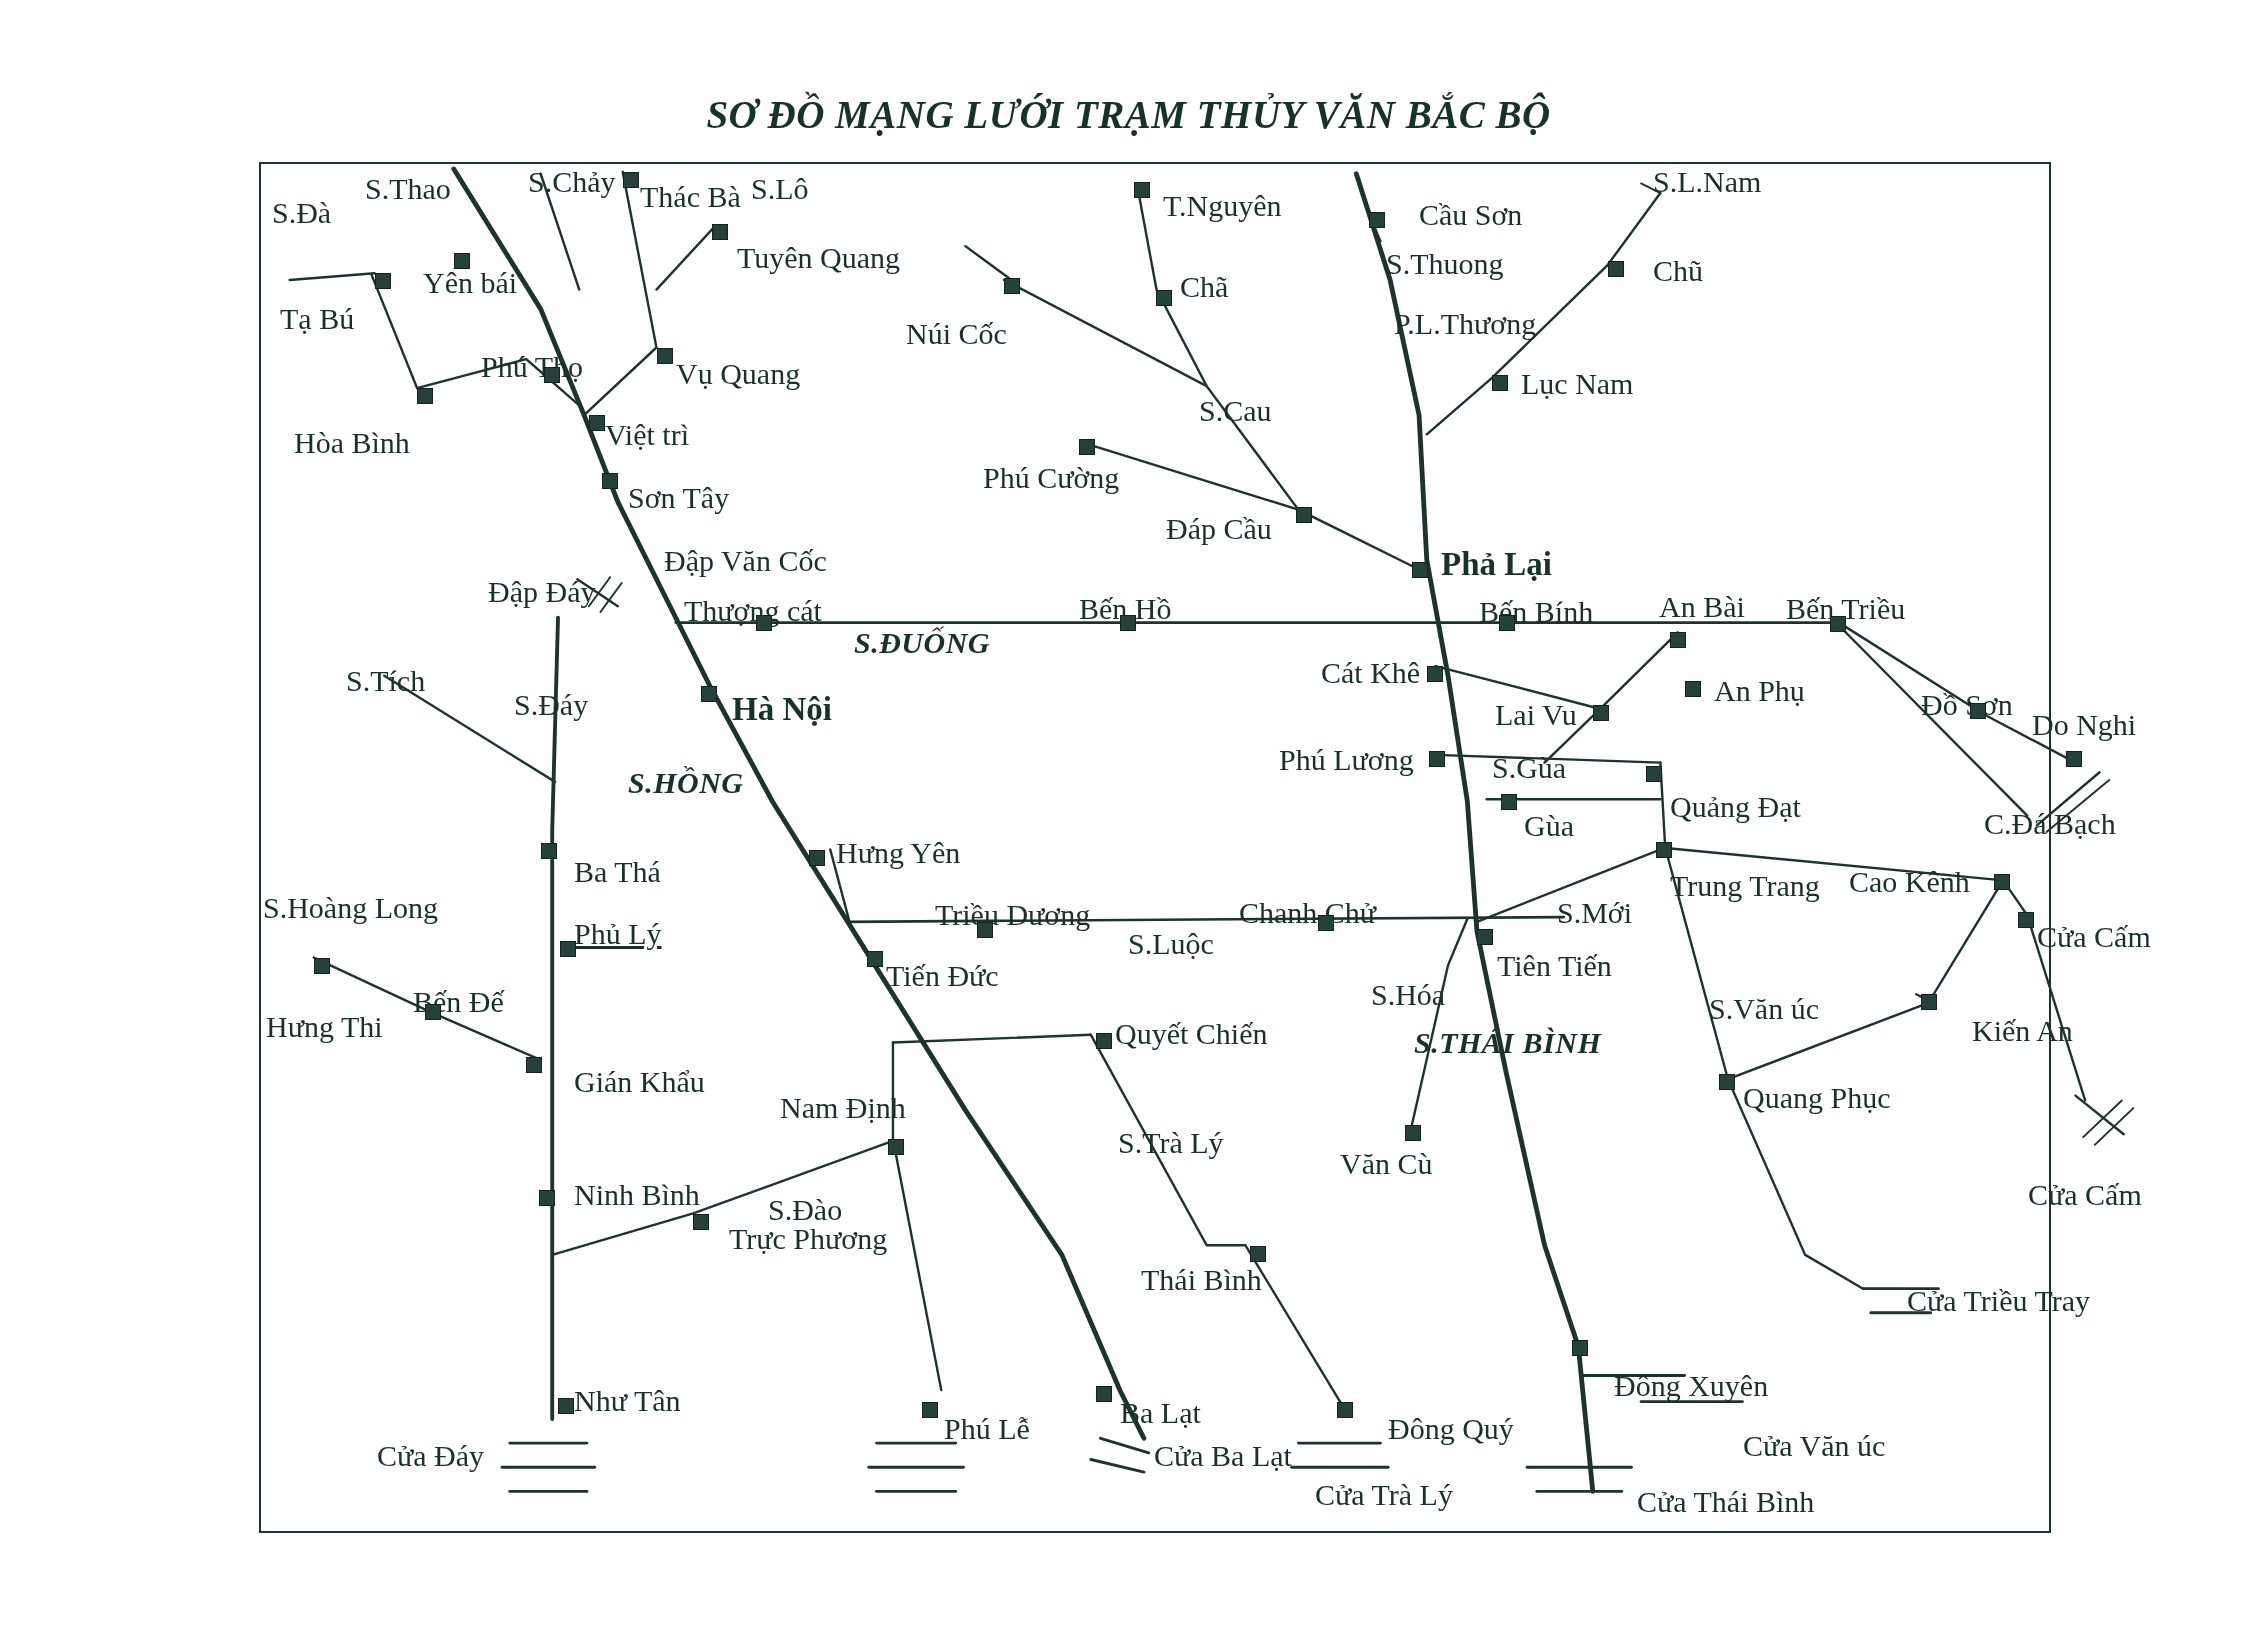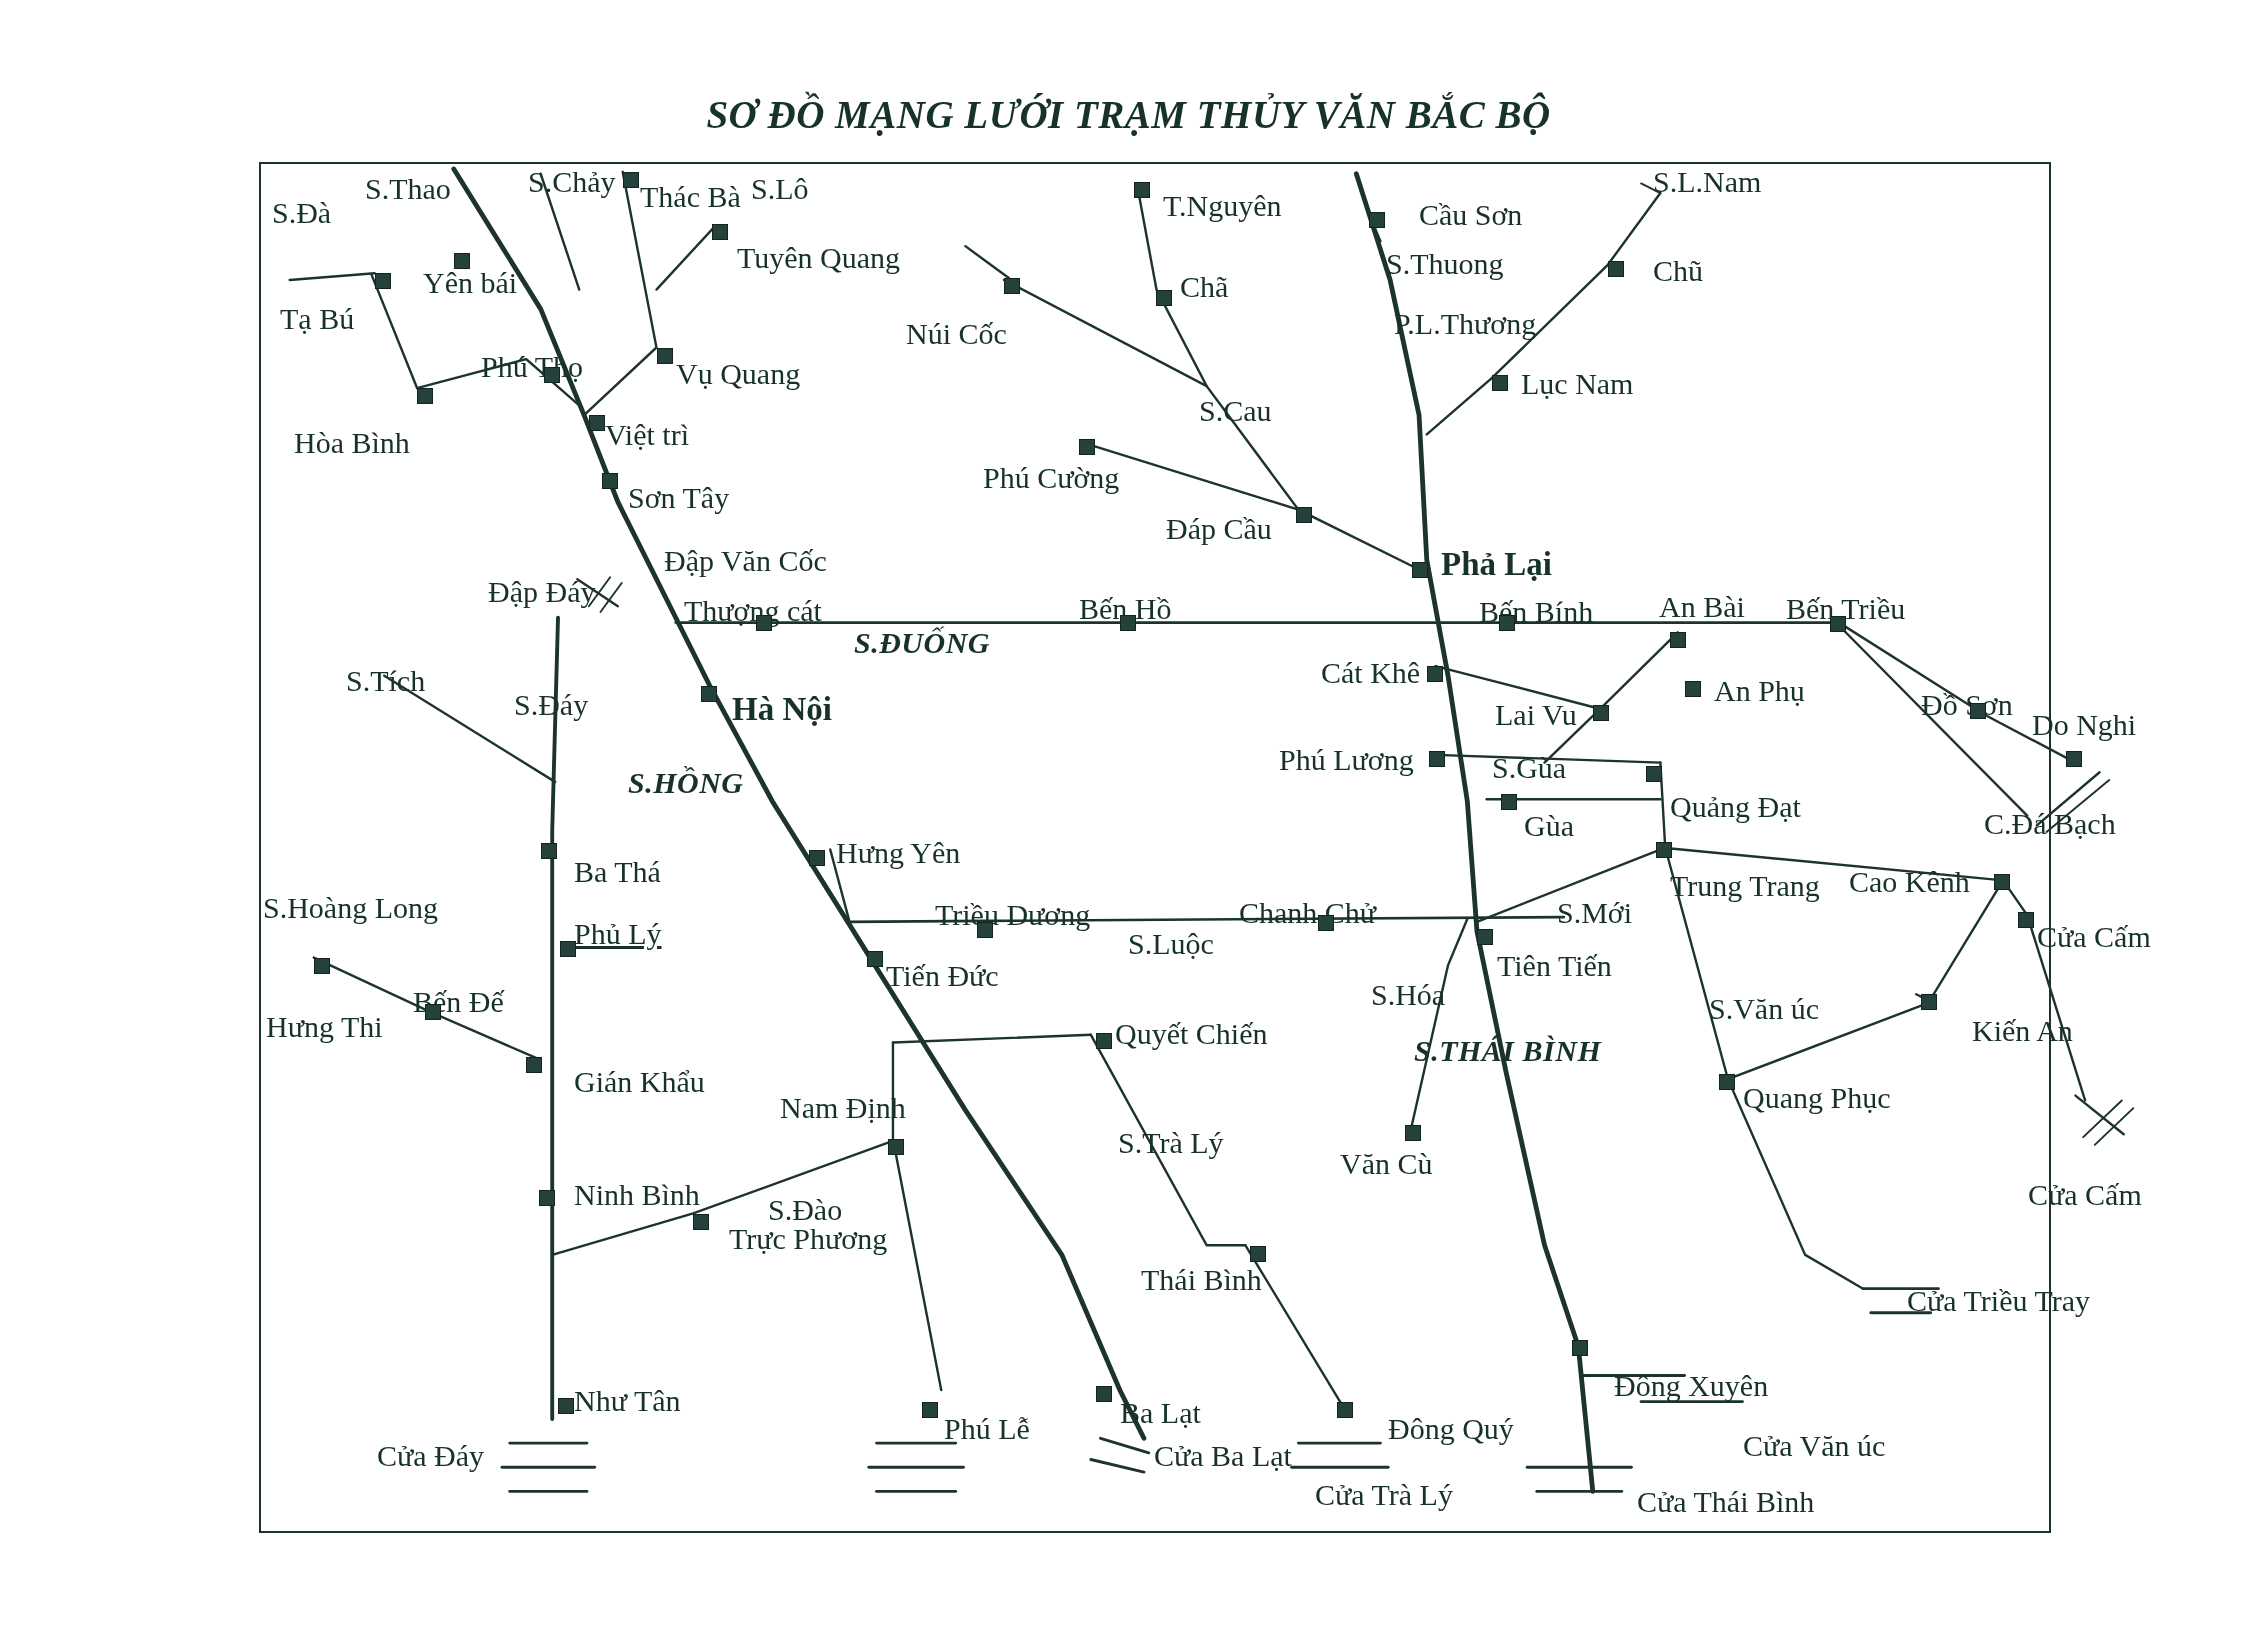--- a/index.html
+++ b/index.html
@@ -260,21 +260,21 @@
     <div class="node" style="left: 1994px; top: 874px;"></div>
     <div class="node" style="left: 2018px; top: 912px;"></div>
     <div class="node" style="left: 1477px; top: 929px;"></div>
     <div class="node" style="left: 1921px; top: 994px;"></div>
     <div class="node" style="left: 1719px; top: 1074px;"></div>
     <div class="node" style="left: 1572px; top: 1340px;"></div>
   </div>
 <div id="rivers">
     <div class="label river" style="left: 854px; top: 628px;">S.ĐUỐNG</div>
     <div class="label river" style="left: 628px; top: 768px;">S.HỒNG</div>
-    <div class="label river" style="left: 1414px; top: 1028px; margin-top: 8px;">S.THÁI BÌNH</div>
+    <div class="label river" style="left: 1414px; top: 1028px;">S.THÁI BÌNH</div>
     <div class="label" style="left: 272px; top: 198px;">S.Đà</div>
     <div class="label" style="left: 365px; top: 174px;">S.Thao</div>
     <div class="label" style="left: 528px; top: 167px;">S.Chảy</div>
     <div class="label" style="left: 751px; top: 174px;">S.Lô</div>
     <div class="label" style="left: 1653px; top: 167px;">S.L.Nam</div>
     <div class="label" style="left: 1386px; top: 249px;">S.Thuong</div>
     <div class="label" style="left: 1394px; top: 309px;">P.L.Thương</div>
     <div class="label" style="left: 1199px; top: 396px;">S.Cau</div>
     <div class="label" style="left: 346px; top: 666px;">S.Tích</div>
     <div class="label" style="left: 514px; top: 690px;">S.Đáy</div>

